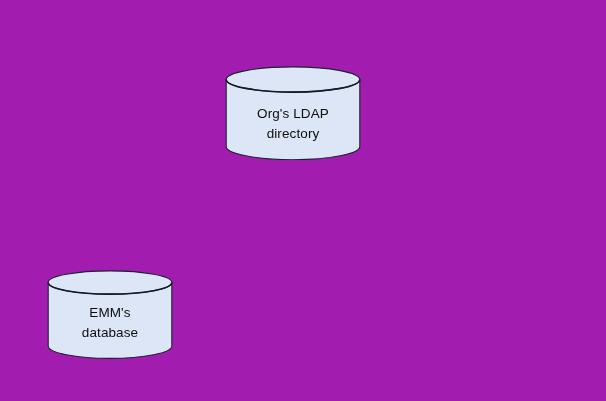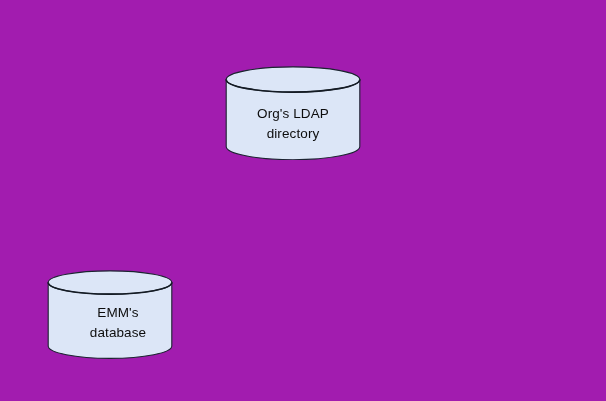--- a/index.html
+++ b/index.html
@@ -36,21 +36,21 @@
     letter-spacing: 0.1px;
     white-space: pre-line;
     pointer-events: none;
   }
 
   
   #node-ldap       { left: 225px; top: 66px;  width: 136px; height: 94px; }
   #node-ldap .db-label { top: 38px; }
 
   
-  #node-emm        { left: 47px;  top: 270px; width: 126px; height: 89px; padding-left: 16px; }
+  #node-emm        { left: 47px;  top: 270px; width: 126px; height: 89px; }
   #node-emm .db-label  { top: 33px; }
 
   
   #node-google     { left: 412px; top: 275px; width: 124px; height: 83px; }
   #node-google .db-label { top: 35px; }
 </style>
 </head>
 <body>
 
 <div id="canvas">

